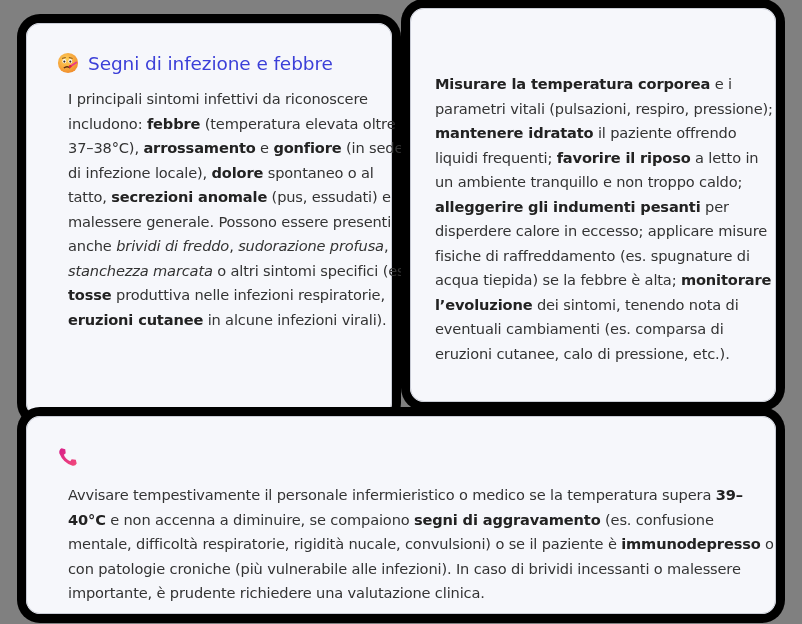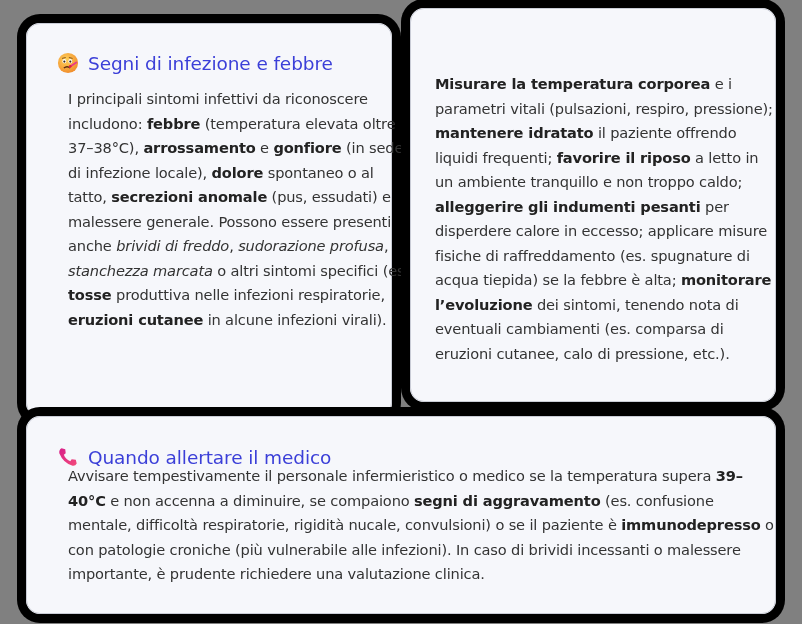--- a/index.html
+++ b/index.html
@@ -58,21 +58,21 @@
       letter-spacing: -0.15px;
     }
     .card-body b { font-weight: 700; color: #222; }
     .card-body i { }
 
     #card-signs .card-title { left: 31px; top: 29px; }
     #card-signs .card-body  { left: 42px; top: 64px; width: 345px; }
     #card-oss .card-title   { left: 25px; top: 29px; }
     #card-oss .card-body    { left: 25px; top: 64px; width: 345px; }
     #card-alert .card-title { left: 31px; top: 30px; }
-    #card-alert .card-body  { left: 42px; top: 48px; width: 712px; }
+    #card-alert .card-body  { left: 42px; top: 67px; width: 712px; }
   </style>
 </head>
 <body>
 
 <div class="card" id="card-signs">
   <div class="card-inner"></div>
   <div class="card-title">
     <svg class="icon" viewBox="0 0 24 24">
       <defs>
         <radialGradient id="fg1" cx="40%" cy="35%" r="70%">
@@ -106,16 +106,15 @@
   <div class="card-title">
     <svg class="icon" viewBox="0 0 24 24">
       <defs>
         <linearGradient id="pg1" x1="0" y1="0" x2="1" y2="1">
           <stop offset="0%" stop-color="#d8208a"></stop>
           <stop offset="100%" stop-color="#f24a7a"></stop>
         </linearGradient>
       </defs>
       <path d="M5 2.5 L9 3.5 L9.5 8 L7.5 9.5 Q9 14 14.5 16.5 L16 14.5 L20.5 15 L21.5 19 Q20 22 17 21.5 Q7 19 2.5 8 Q2 4 5 2.5 Z" fill="url(#pg1)"></path>
     </svg>
-    <span>Quando allertare il medico</span>
   </div>
   <div class="card-body">Avvisare tempestivamente il personale infermieristico o medico se la temperatura supera <b>39–40°C</b> e non accenna a diminuire, se compaiono <b>segni di aggravamento</b> (es. confusione mentale, difficoltà respiratorie, rigidità nucale, convulsioni) o se il paziente è <b>immunodepresso</b> o con patologie croniche (più vulnerabile alle infezioni). In caso di brividi incessanti o malessere importante, è prudente richiedere una valutazione clinica.</div>
 </div>
 
 </body></html>

